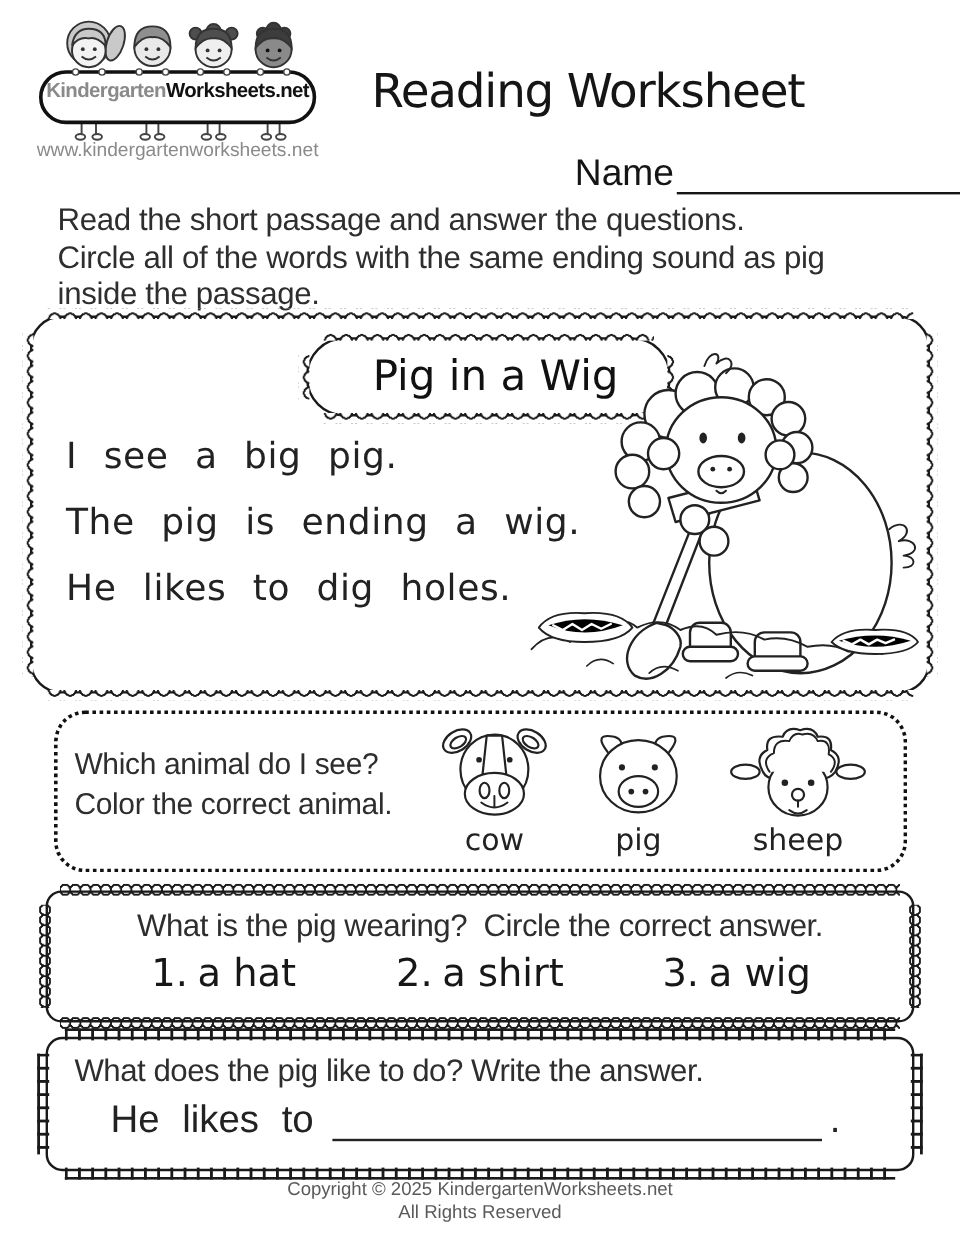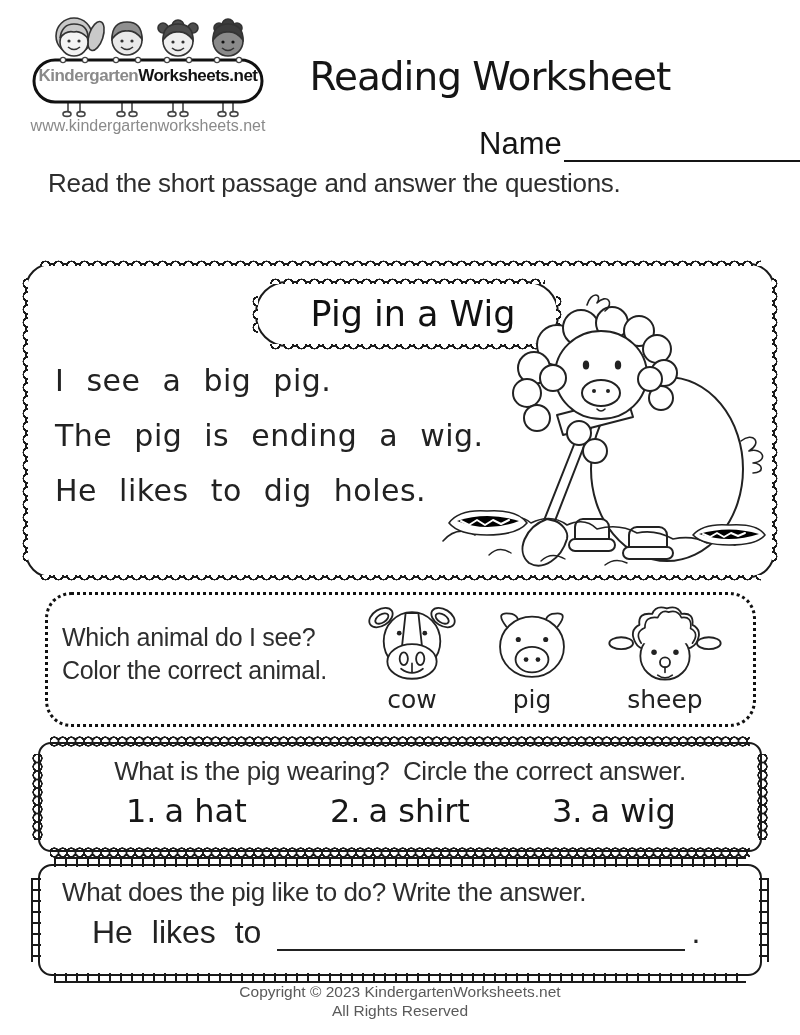--- a/index.html
+++ b/index.html
@@ -175,20 +175,21 @@
 
   <div class="page-title">Reading Worksheet</div>
 
   <div class="name-row">
     <span>Name</span>
     <span class="name-line"></span>
   </div>
 
   <div class="instructions">
     <div>Read the short passage and answer the questions.</div>
+    <div>Circle all of the words with the same ending sound as pig inside the passage.</div>
   </div>
 
   <div class="passage-box">
     <div class="scal h top"></div>
     <div class="scal h bottom"></div>
     <div class="scal v left"></div>
     <div class="scal v right"></div>
 
     <div class="bubble">
       <div class="scal h top"></div>
@@ -348,17 +349,17 @@
 
     <div class="q3-prompt">What does the pig like to do? Write the answer.</div>
     <div class="q3-answer">
       <span>He likes to</span>
       <span class="q3-line"></span>
       <span class="q3-dot">.</span>
     </div>
   </div>
 
   <div class="footer">
-    <div>Copyright © 2023 KindergartenWorksheets.net</div>
+    <div>Copyright © 2025 KindergartenWorksheets.net</div>
     <div>All Rights Reserved</div>
   </div>
 
 </div>
 
 </body></html>

